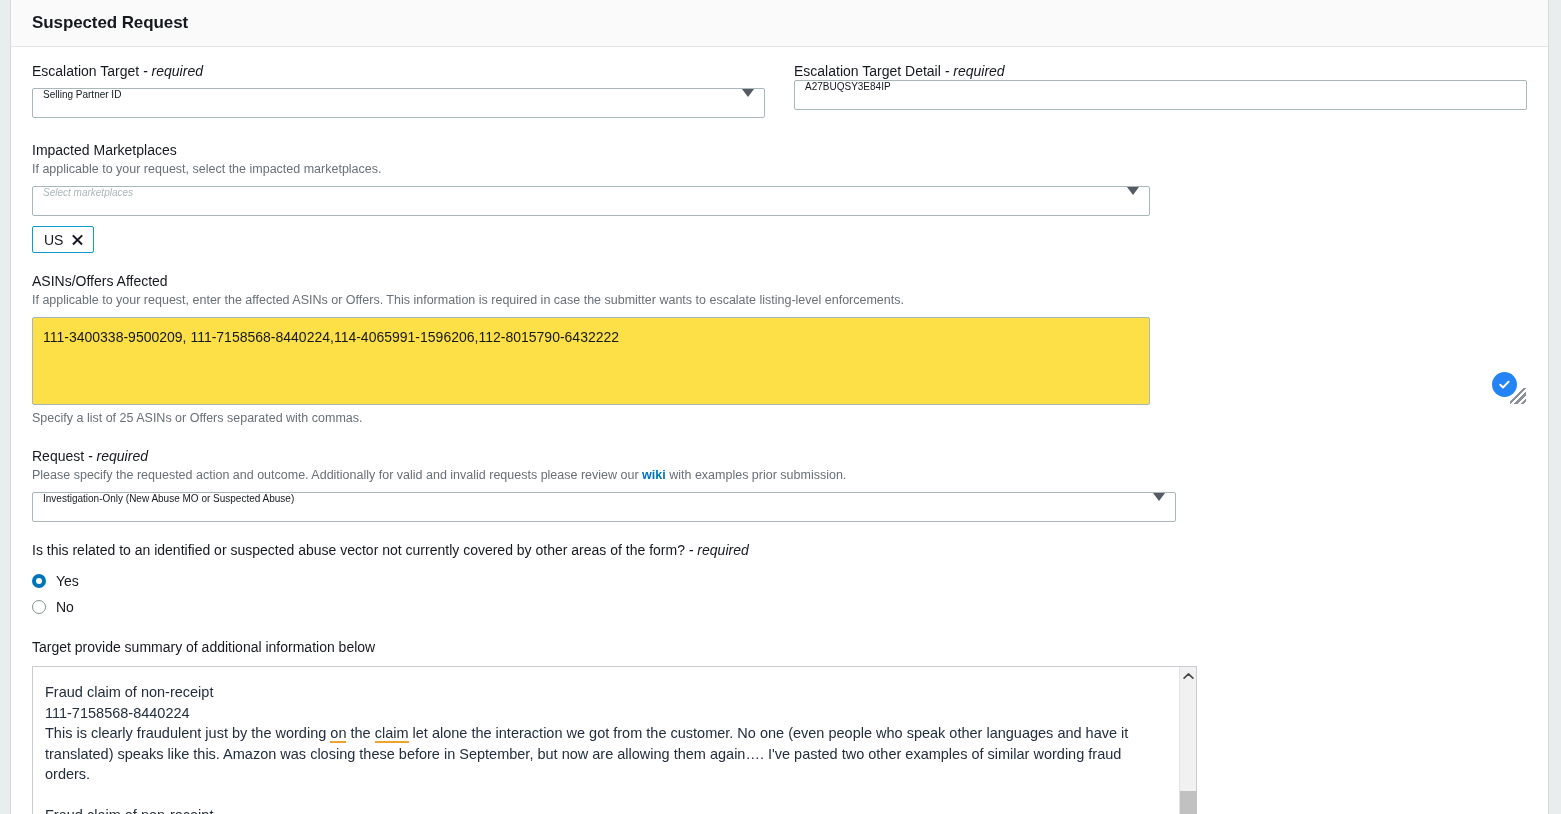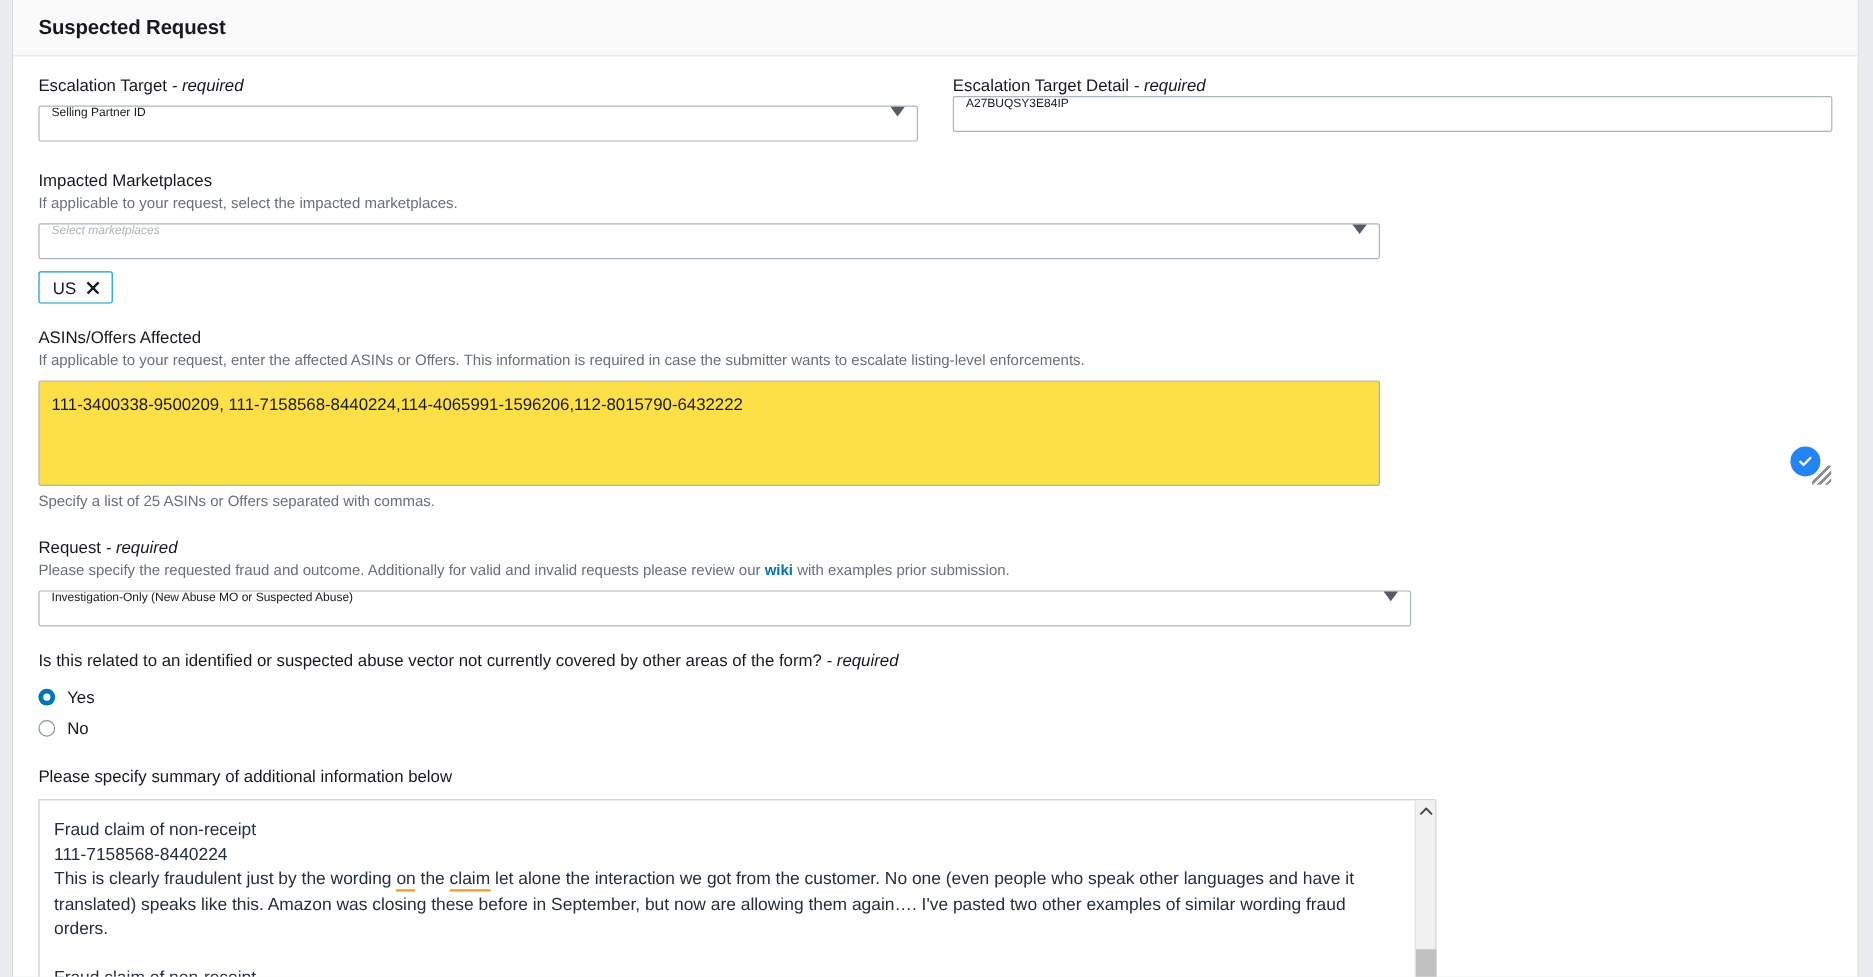--- a/index.html
+++ b/index.html
@@ -290,21 +290,21 @@
         </div>
         <div class="below-hint">Specify a list of 25 ASINs or Offers separated with commas.</div>
       </div>
 
       <div style="margin-top:21px;">
         <div class="field-label">
           <span>Request</span>
           <span class="req">- required</span>
         </div>
         <div class="field-hint">
-          <span>Please specify the requested fraud and outcome. Additionally for valid and invalid requests please review our </span><a class="link" href="#">wiki</a><span> with examples prior submission.</span>
+          <span>Please specify the requested action and outcome. Additionally for valid and invalid requests please review our </span><a class="link" href="#">wiki</a><span> with examples prior submission.</span>
         </div>
         <div class="select-box" style="width:1144px; margin-top:9px;">
           <span class="val">Investigation-Only (New Abuse MO or Suspected Abuse)</span>
           <span class="caret"></span>
         </div>
       </div>
 
       <div style="margin-top:19px;">
         <div class="field-label">
           <span>Is this related to an identified or suspected abuse vector not currently covered by other areas of the form?</span>
@@ -314,21 +314,21 @@
           <span class="radio on"></span>
           <span class="radio-label">Yes</span>
         </div>
         <div class="radio-row" style="margin-top:1px;">
           <span class="radio"></span>
           <span class="radio-label">No</span>
         </div>
       </div>
 
       <div style="margin-top:19px;">
-        <div class="field-label">Please specify summary of additional information below</div>
+        <div class="field-label">Target provide summary of additional information below</div>
         <div class="summary-wrap" style="margin-top:10px;">
           <div class="summary-text"><span>Fraud claim of non-receipt</span>
 <span>111-7158568-8440224</span>
 <span><span>This is clearly fraudulent just by the wording </span><span class="sp">on</span><span> the </span><span class="sp">claim</span><span> let alone the interaction we got from the customer. No one (even people who speak other languages and have it translated) speaks like this. Amazon was closing these before in September, but now are allowing them again…. I've pasted two other examples of similar wording fraud orders.</span></span>
 <span class="blank-line"></span><span>Fraud claim of non-receipt</span>
 </div>
 
           <div class="sbar">
             <span class="sbar-arrow">
               <svg width="11" height="8" viewBox="0 0 12 8">

